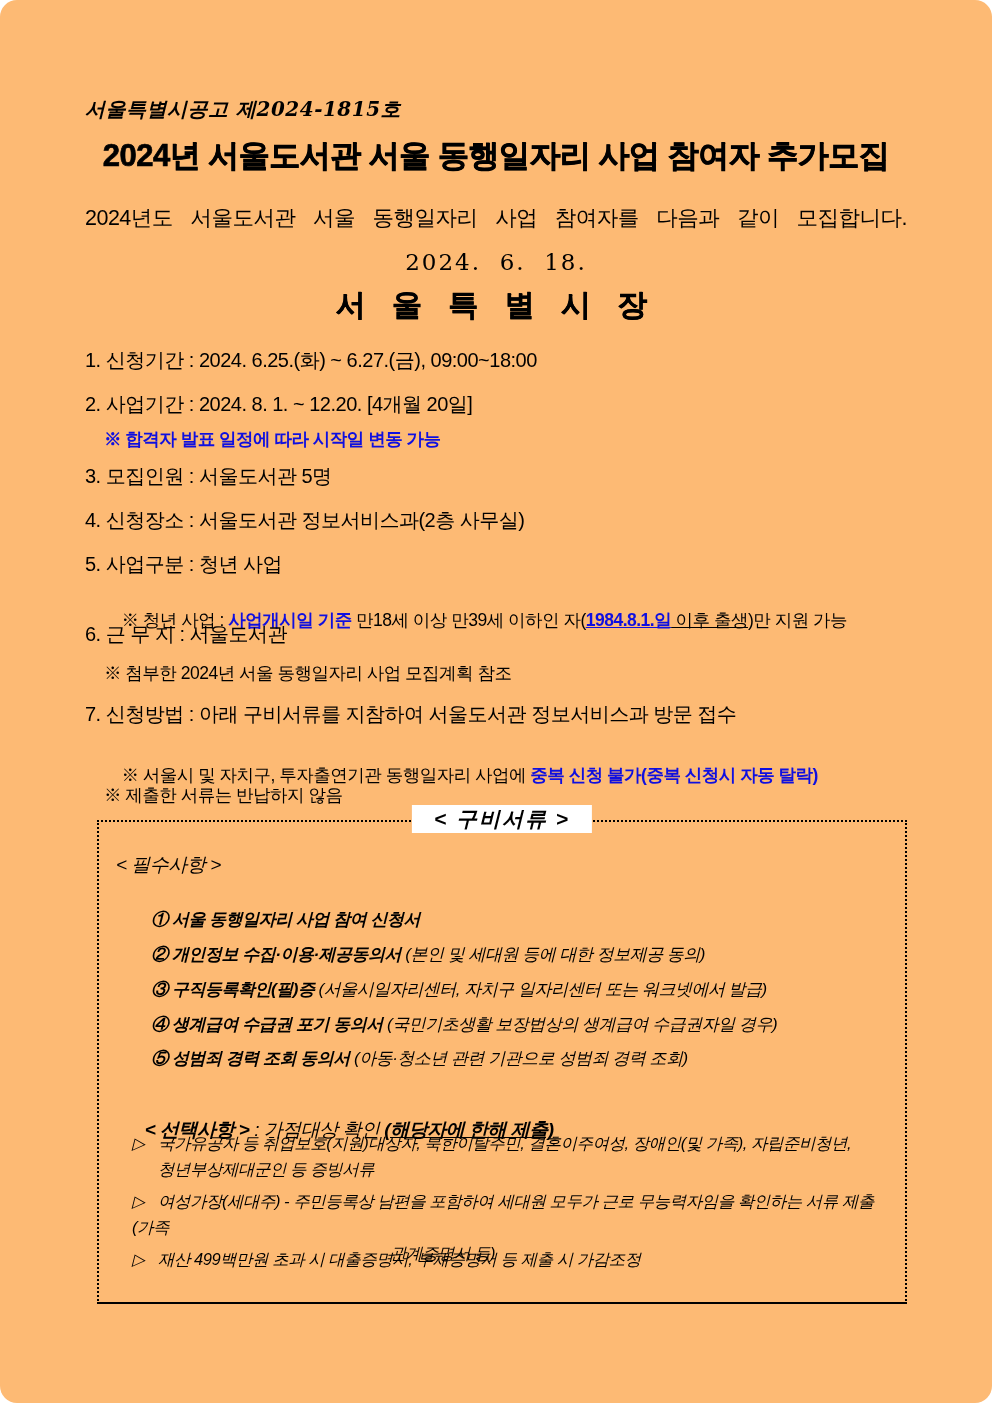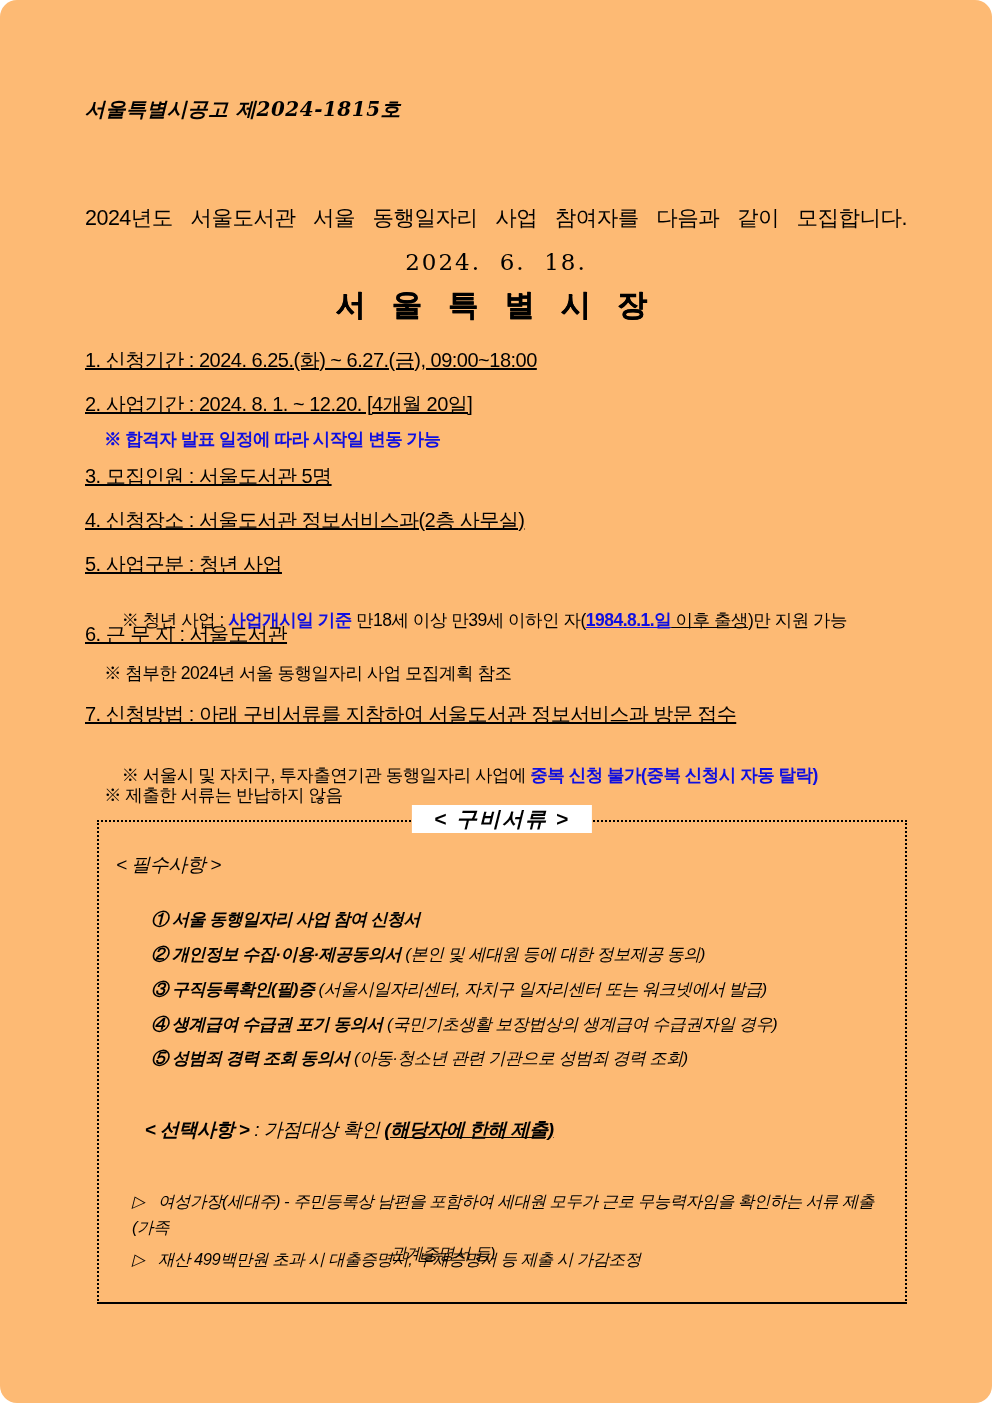--- a/index.html
+++ b/index.html
@@ -58,21 +58,20 @@
     white-space: pre;
     letter-spacing: 9px;
     -webkit-text-stroke: 0.4px currentColor;
   }
 
   .item {
     left: 85px;
     font-size: 20px;
     letter-spacing: -0.5px;
     white-space: pre;
-    text-decoration: underline;
   }
   .note {
     left: 104px;
     font-size: 17.5px;
     letter-spacing: -0.5px;
     white-space: pre;
   }
   .blue  { color: var(--accent); font-weight: bold; }
   .bold  { font-weight: bold; }
   .undr  { text-decoration: underline; }
@@ -125,20 +124,21 @@
   .opt-line2-a { padding-left: 26px; }
   .opt-line2-b { padding-left: 258px; }
 </style>
 </head>
 <body>
 
 <div class="page">
 
   <div class="abs notice-number">서울특별시공고 제2024-1815호</div>
 
+  <div class="abs doc-title">2024년 서울도서관 서울 동행일자리 사업 참여자 추가모집</div>
 
   <div class="abs doc-subtitle">2024년도 서울도서관 서울 동행일자리 사업 참여자를 다음과 같이 모집합니다.</div>
 
   <div class="abs doc-date">2024.  6.  18.</div>
 
   <div class="abs mayor">서 울 특 별 시 장</div>
 
   <div class="abs item" style="top:347px">1. 신청기간 : 2024. 6.25.(화) ~ 6.27.(금), 09:00~18:00</div>
 
   <div class="abs item" style="top:391px">2. 사업기간 : 2024. 8. 1. ~ 12.20. [4개월 20일]</div>
@@ -186,20 +186,24 @@
       <span class="bold">④ 생계급여 수급권 포기 동의서</span><span> (국민기초생활 보장법상의 생계급여 수급권자일 경우)</span>
     </div>
     <div class="req-item" style="top:205px">
       <span class="bold">⑤ 성범죄 경력 조회 동의서</span><span> (아동·청소년 관련 기관으로 성범죄 경력 조회)</span>
     </div>
 
     <div class="box-header" style="top:273px">
       <span class="bold">&lt; 선택사항 &gt;</span><span> : 가점대상 확인 </span><span class="bold undr">(해당자에 한해 제출)</span>
     </div>
 
+    <div class="opt-item" style="top:308px">
+      <div><span class="marker">▷</span><span>국가유공자 등 취업보호(지원)대상자, 북한이탈주민, 결혼이주여성, 장애인(및 가족), 자립준비청년,</span></div>
+      <div class="opt-line2-a">청년부상제대군인 등 증빙서류</div>
+    </div>
 
     <div class="opt-item" style="top:366px">
       <div><span class="marker">▷</span><span>여성가장(세대주) - 주민등록상 남편을 포함하여 세대원 모두가 근로 무능력자임을 확인하는 서류 제출(가족</span></div>
       <div class="opt-line2-b">관계증명서 등)</div>
     </div>
 
     <div class="opt-item" style="top:424px">
       <div><span class="marker">▷</span><span>재산 499백만원 초과 시 대출증명서, 부채증명서 등 제출 시 가감조정</span></div>
     </div>
 

